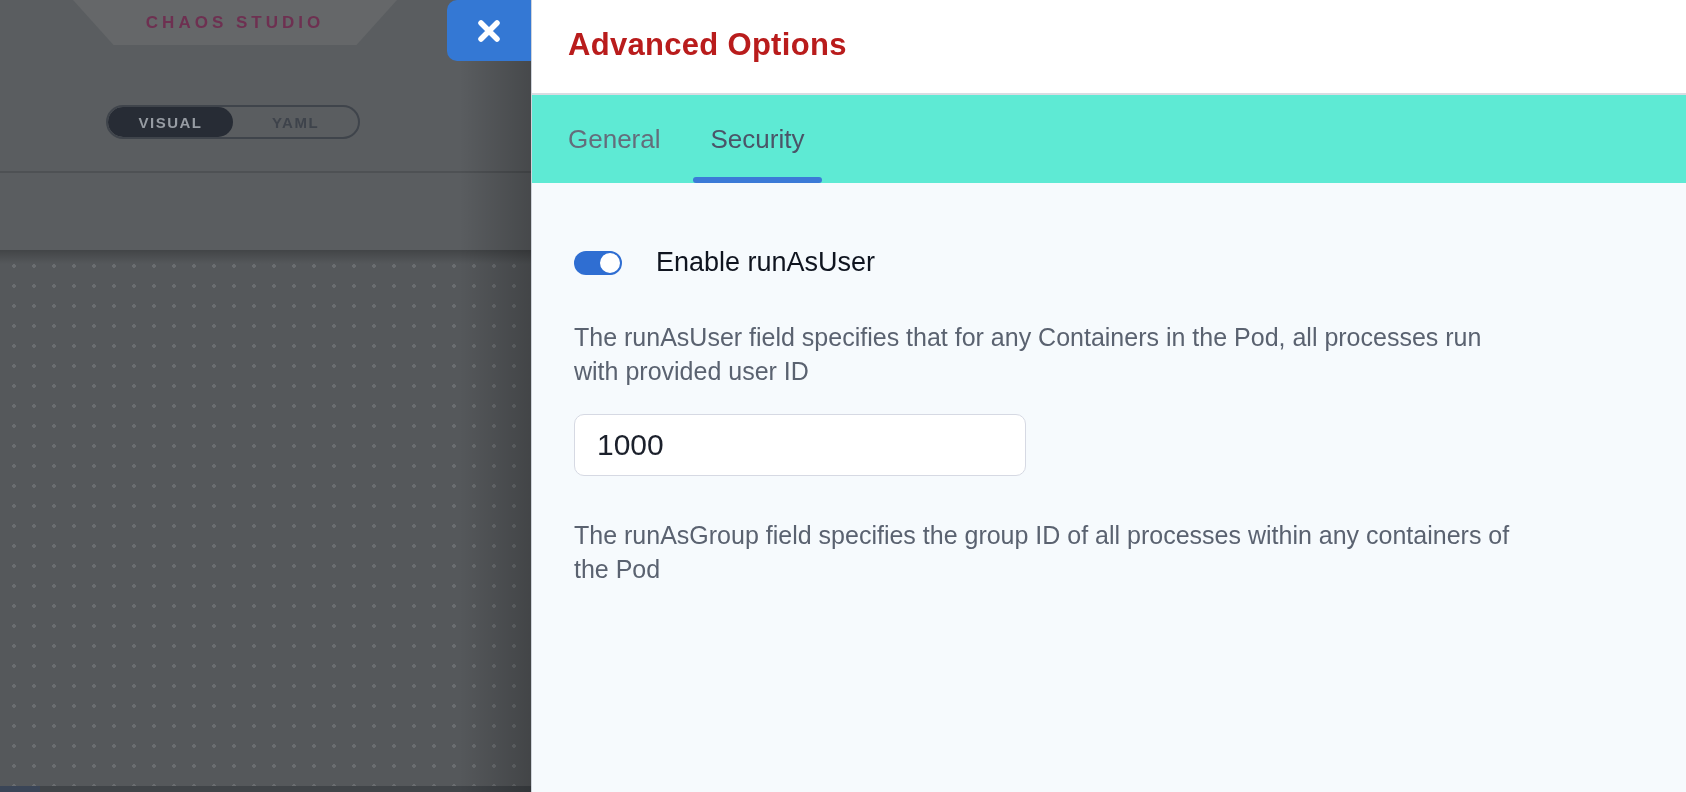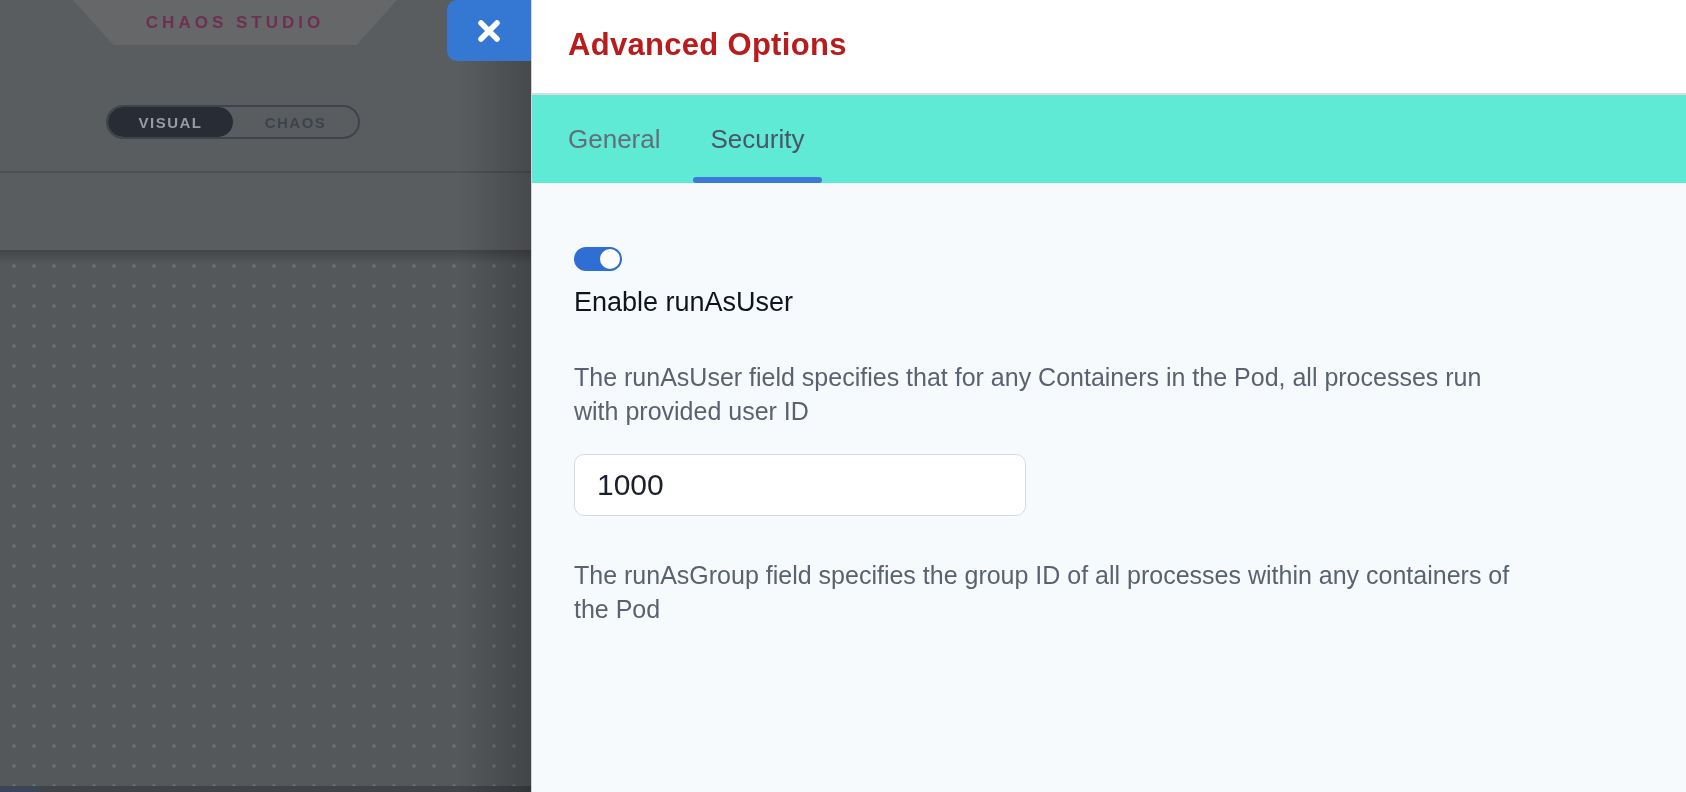--- a/index.html
+++ b/index.html
@@ -74,21 +74,21 @@
     color: #646d7b; cursor: pointer; position: relative; padding: 0 18px;
   }
   .tab.first { padding-left: 0; margin-right: 14px; }
   .tab.active { color: #4b5468; }
   .tab.active .tab-underline {
     content: ""; position: absolute; left: 0; right: 0; bottom: 0; height: 6px;
     border-radius: 3px; background: #3b7ad7;
   }
   .drawer-content { flex: 1; background: #f6fafd; padding: 64px 40px 0 42px; }
 
-  .toggle-row { display: flex; gap: 16px; flex-direction: column; }
+  .toggle-row { display: flex; align-items: center; gap: 36px; }
   .toggle { position: relative; width: 46px; height: 24px; border-radius: 12px; cursor: pointer; flex: 0 0 auto; }
   .toggle.on { background: #2f6ed2; }
   .toggle.on .knob {
     position: absolute; right: -2px; top: 0; width: 24px; height: 24px;
     background: #ffffff; border: 2.5px solid #2f6ed2; border-radius: 50%;
   }
   .toggle.off { background: #dedeea; border: 1.5px solid #ababc3; }
   .toggle.off .knob {
     position: absolute; left: -1px; top: -1px; width: 23px; height: 23px;
     background: #ffffff; border: 1.5px solid #9c9cb8; border-radius: 50%;
@@ -114,21 +114,21 @@
 
   <div class="studio-badge">
     <span>CHAOS STUDIO</span>
   </div>
 
   <div class="seg-control">
     <div class="seg active">
       <span>VISUAL</span>
     </div>
     <div class="seg inactive">
-      <span>CHAOS</span>
+      <span>YAML</span>
     </div>
   </div>
 
   <div class="pane-divider"></div>
 
   <div class="dot-canvas"></div>
 
   <div class="bottom-strip">
     <div class="accent"></div>
   </div>

